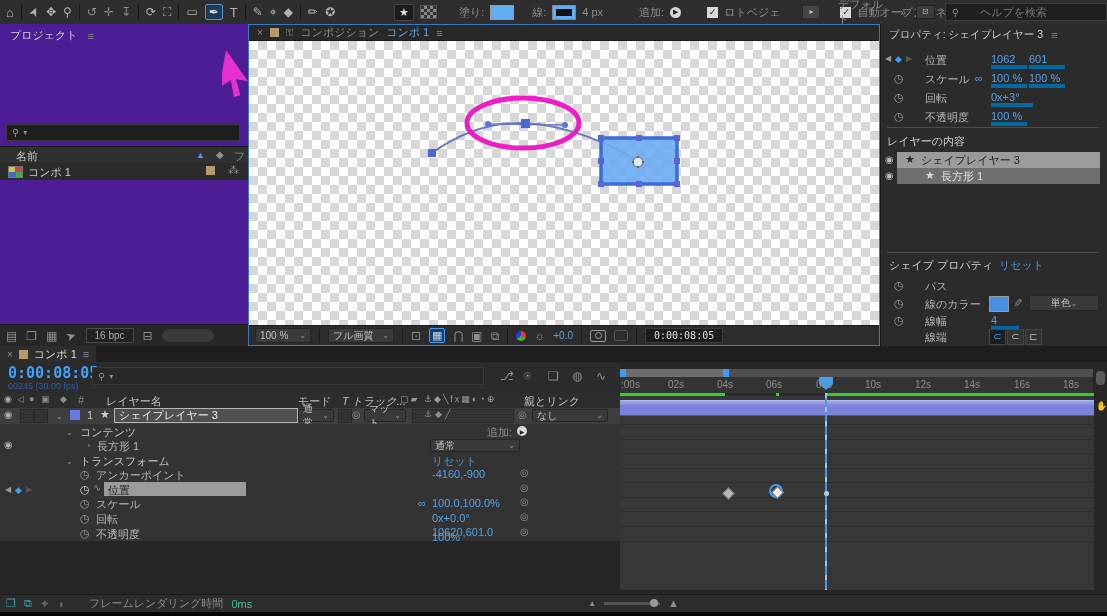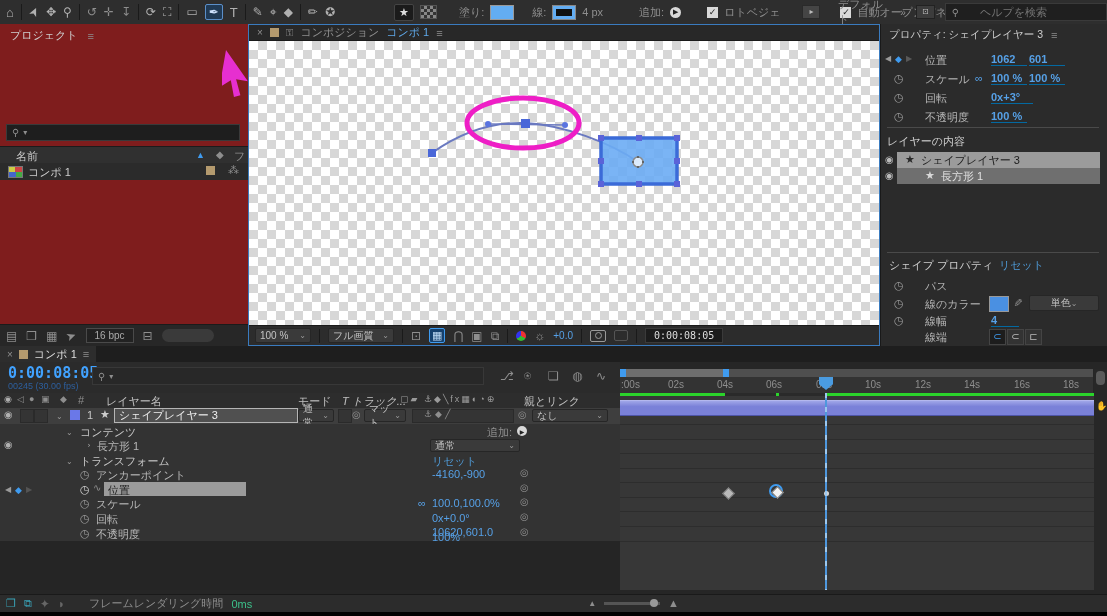--- a/index.html
+++ b/index.html
@@ -6,21 +6,21 @@
   #app{position:relative;width:1107px;height:616px;background:#232323;overflow:hidden;
        font-family:"Liberation Sans","DejaVu Sans",sans-serif;font-size:11px;color:#bfbfbf;}
   .ab{position:absolute;}
   .ic{color:#b0b0b0;font-size:12px;line-height:1;}
   .dim{color:#8e8e8e;}
   .blue{color:#56a0e6;}
   .sep{width:1px;background:#1a1a1a;}
   .ddown{background:#3a3a3a;border:1px solid #262626;border-radius:2px;color:#c4c4c4;
          display:flex;align-items:center;justify-content:space-between;padding:0 4px;box-sizing:border-box;}
   .chev{font-size:8px;color:#9a9a9a;}
-  .underl{border-bottom:1px solid #0369a1;font-weight:bold;}
+  .underl{border-bottom:4px solid #0369a1;}
   .stopwatch{color:#9a9a9a;font-size:11px;}
   .kfdiamond{width:7px;height:7px;transform:rotate(45deg);background:#b9b9b9;border:1px solid #6f6f6f;}
   .rowline{position:absolute;left:0;right:0;height:1px;background:#2d2d2d;}
   input{outline:none;}
 </style>
 </head>
 <body>
 
 <div id="app">
 
@@ -78,21 +78,21 @@
       <span class="dim">デフォルト</span>
       <span class="dim" style="font-size:10px;">»</span>
       <span style="width:18px;height:12px;background:#3c3c3c;border:1px solid #222;color:#bbb;font-size:8px;text-align:center;line-height:12px;">⊡</span>
       <span style="display:inline-flex;align-items:center;background:#1f1f1f;border:1px solid #3a3a3a;height:16px;padding:0 6px;gap:5px;">
         <span class="dim" style="font-size:10px;">⚲</span>
         <input style="background: transparent; border: 0px; color: rgb(170, 170, 170); width: 118px; font-size: 11px; font-family: inherit; margin-left: 14px;" placeholder="ヘルプを検索">
       </span>
     </div>
   </div>
 
-  <div class="ab" style="left:0;top:24px;width:248px;height:322px;background:#7f1d1d;border-right:1px solid #191919;">
+  <div class="ab" style="left:0;top:24px;width:248px;height:322px;background:#4c1d95;border-right:1px solid #191919;">
     <div class="ab" style="left:10px;top:4px;display:flex;gap:10px;align-items:center;">
       <span style="color:#cfcfcf;">プロジェクト</span>
       <span class="dim">≡</span>
     </div>
     <div class="ab" style="left:6px;top:100px;width:234px;height:17px;background:#1e1e1e;border:1px solid #3a3a3a;display:flex;align-items:center;padding:0 5px;gap:4px;box-sizing:border-box;">
       <span class="dim" style="font-size:10px;">⚲</span>
       <span class="dim" style="font-size:8px;">▾</span>
     </div>
     <div class="ab" style="left:0;top:122px;width:248px;height:16px;background:#303030;border-top:1px solid #1c1c1c;border-bottom:1px solid #1c1c1c;">
       <span class="ab" style="left:16px;top:2px;color:#c9c9c9;">名前</span>

